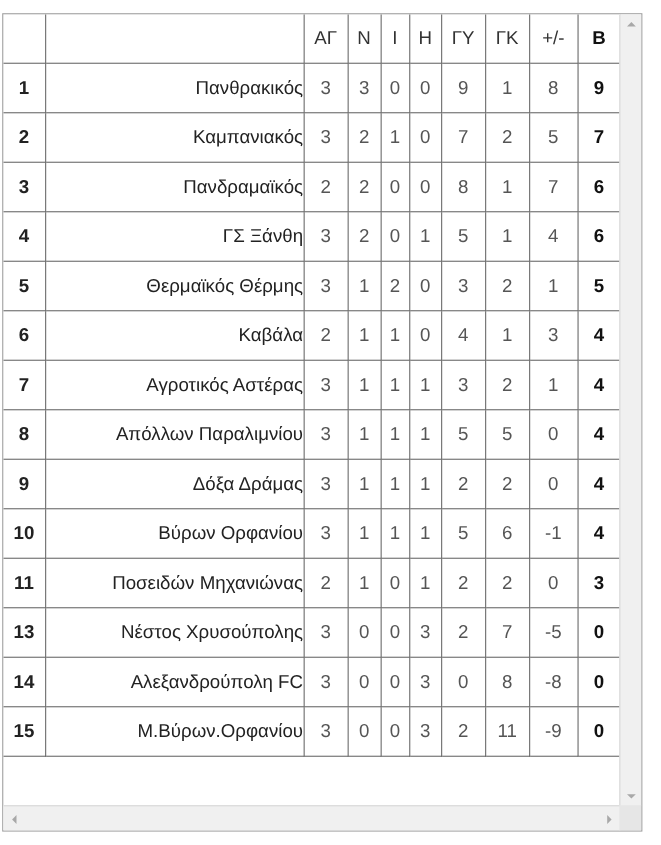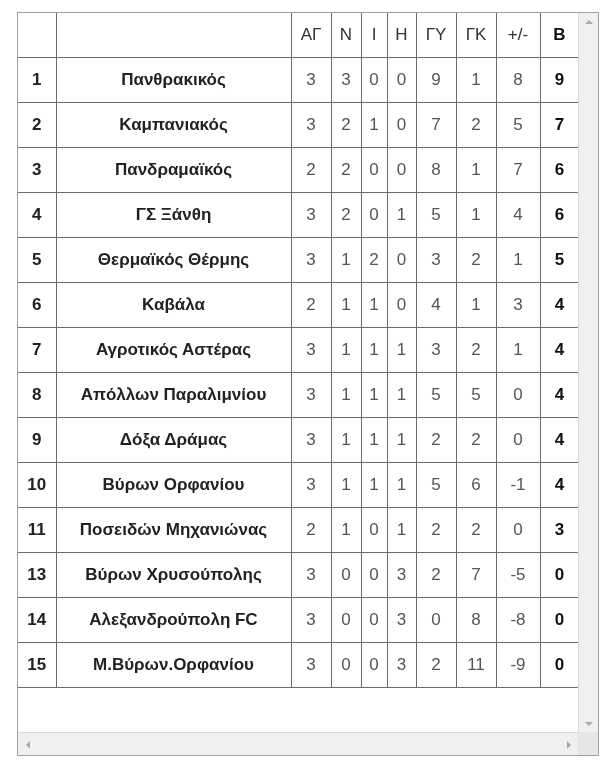--- a/index.html
+++ b/index.html
@@ -1,23 +1,23 @@
 <!DOCTYPE html>
 <html><head>
 <meta charset="utf-8">
 <style>
   html, body { margin:0; padding:0; background:#ffffff; }
   body { width:601px; height:768px; position:relative; overflow:hidden; font-family:"Liberation Sans", sans-serif; }
-  .frame { position:absolute; left:17px; top:12px; width:582px; height:744px; border:1px solid #a0a0a0; box-sizing:border-box; background:#fff; overflow:hidden; }
+  .frame { position:absolute; left:2px; top:12px; width:582px; height:744px; border:1px solid #a0a0a0; box-sizing:border-box; background:#fff; overflow:hidden; }
   .viewport { position:absolute; left:0; top:0; width:561px; height:720px; overflow:hidden; }
   table { border-collapse:collapse; table-layout:fixed; width:561px; }
   td, th { border:1px solid #6b6b6b; height:44px; padding:0; text-align:center; font-size:17px; color:#555; font-weight:normal; }
   th { color:#333; }
   td.pos { font-weight:bold; color:#222; text-align:center; }
-  td.team { font-weight:bold; color:#222; }
+  td.team { font-weight:normal; color:#222;text-align:right; }
   td.pts, th.pts { font-weight:bold; color:#111; }
   tr > *:first-child { border-left:none; }
   thead tr:first-child > * { border-top:none; }
   .vscroll { position:absolute; right:0; top:0; width:20px; height:720px; background:#f0f0f0; border-left:1px solid #d8d8d8; box-sizing:border-box; }
   .hscroll { position:absolute; left:0; bottom:0; width:561px; height:23px; background:#f0f0f0; border-top:1px solid #d8d8d8; box-sizing:border-box; }
   .corner { position:absolute; right:0; bottom:0; width:20px; height:23px; background:#e6e6e6; }
   .arr { position:absolute; width:0; height:0; }
   .arr-up { left:6px; top:7px; border-left:4px solid transparent; border-right:4px solid transparent; border-bottom:4px solid #a8a8a8; }
   .arr-down { left:6px; bottom:7px; border-left:4px solid transparent; border-right:4px solid transparent; border-top:4px solid #a8a8a8; }
   .arr-left { left:8px; top:8px; border-top:4px solid transparent; border-bottom:4px solid transparent; border-right:4px solid #a8a8a8; }
@@ -183,21 +183,21 @@
             <td>1</td>
             <td>0</td>
             <td>1</td>
             <td>2</td>
             <td>2</td>
             <td>0</td>
             <td class="pts">3</td>
           </tr>
           <tr>
             <td class="pos">13</td>
-            <td class="team">Βύρων Χρυσούπολης</td>
+            <td class="team">Νέστος Χρυσούπολης</td>
             <td>3</td>
             <td>0</td>
             <td>0</td>
             <td>3</td>
             <td>2</td>
             <td>7</td>
             <td>-5</td>
             <td class="pts">0</td>
           </tr>
           <tr>

